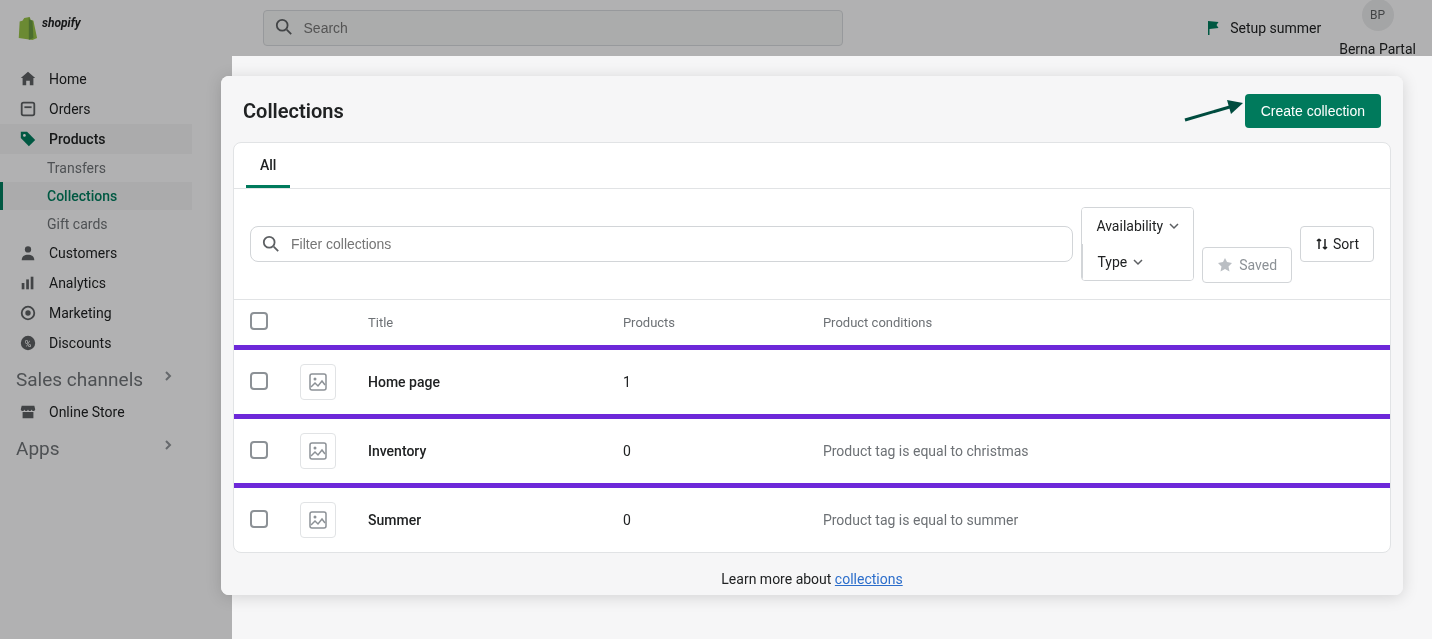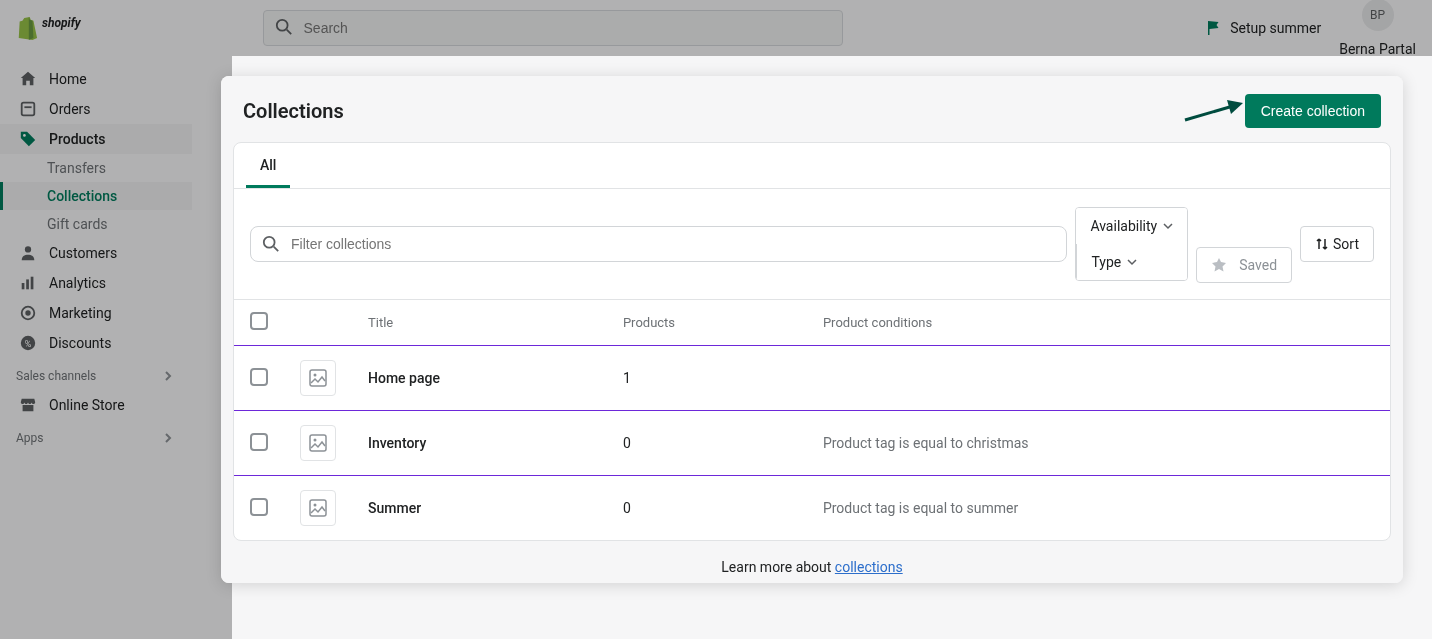--- a/index.html
+++ b/index.html
@@ -36,21 +36,21 @@
   .content{flex:1;background:var(--bg);position:relative;padding:20px 12px;}
   .dim-top{position:fixed;left:0;top:0;right:0;height:56px;background:rgba(0,0,0,0.28);z-index:5;}
   .dim-side{position:fixed;left:0;top:56px;width:232px;bottom:0;background:rgba(0,0,0,0.28);z-index:5;}
   
   
   .nav-item{display:flex;align-items:center;gap:12px;padding:6px 16px;color:var(--text);cursor:pointer;border-left:3px solid transparent;}
   .nav-item.sub{padding-left:44px;font-size:14px;color:#6d7175;}
   .nav-item.active{background:var(--nav-active-bg);}
   .nav-item.active-green{color:var(--nav-active-text);font-weight:500;background:var(--nav-active-bg);border-left-color:var(--green);}
   .nav-item .nicon{width:18px;height:18px;flex-shrink:0;}
-  .nav-section{display:flex;align-items:center;justify-content:space-between;padding:10px 16px 6px 16px;color:var(--text-sub);font-size:12px;}
+  .nav-section{display:flex;align-items:flex-start;justify-content:space-between;padding:10px 16px 6px 16px;color:var(--text-sub);font-size:19px;}
   .nav-section .chev{width:16px;height:16px;}
   
   
   .panel{position:relative;z-index:10;background:#fff;border-radius:8px;box-shadow:0 2px 16px rgba(0,0,0,.15);margin:0 auto;max-width:1182px;}
   .panel-pad{background:var(--bg);border-radius:8px;}
   .panel-head{display:flex;align-items:center;justify-content:space-between;padding:18px 22px 14px 22px;background:var(--bg);border-radius:8px 8px 0 0;}
   .panel-title{font-size:20px;font-weight:600;}
   .btn-primary{background:var(--green);color:#fff;border:none;border-radius:4px;padding:9px 16px;font-size:14px;cursor:pointer;}
   .arrow-annot{position:absolute;right:160px;top:24px;z-index:20;}
   
@@ -60,28 +60,28 @@
   .tab.active{border-bottom-color:var(--green);font-weight:500;}
   
   .filters{display:flex;gap:8px;align-items:center;padding:16px;border-bottom:1px solid #e1e3e5;}
   .filter-input-wrap{position:relative;flex:1;}
   .filter-input{width:100%;height:36px;border:1px solid var(--border);border-radius:8px;padding:0 12px 0 40px;font-size:14px;}
   .filter-input-wrap .icon{position:absolute;left:12px;top:9px;}
   .pill-group{display:flex;border:1px solid var(--border);border-radius:4px;overflow:hidden;flex-direction:column;}
   .pill{display:flex;align-items:center;gap:6px;padding:0 14px;height:36px;background:#fff;cursor:pointer;font-size:14px;border-left:1px solid var(--border);}
   .pill:first-child{border-left:none;}
   .pill .caret{width:10px;height:10px;}
-  .saved-btn{display:flex;align-items:center;gap:12px;height:36px;padding:0 14px;border:1px solid var(--border);border-radius:4px;background:#fff;color:#8c9196;cursor:default;margin-top:42px;}
+  .saved-btn{display:flex;align-items:center;gap:6px;height:36px;padding:0 14px;border:1px solid var(--border);border-radius:4px;background:#fff;color:#8c9196;cursor:default;margin-top:42px;}
   .sort-btn{display:flex;align-items:center;gap:4px;height:36px;padding:0 14px;border:1px solid var(--border);border-radius:4px;background:#fff;cursor:pointer;}
   
   table{width:100%;border-collapse:collapse;}
   thead th{font-weight:400;color:var(--text-sub);font-size:13px;text-align:left;padding:12px 16px;}
   thead th:first-child{width:46px;}
   thead th:nth-child(2){width:52px;}
-  tbody td{padding:14px 16px;border-top:1px solid #6d28d9;vertical-align:middle;}
+  tbody td{padding:14px 16px;border-top:5px solid #6d28d9;vertical-align:middle;}
   .chk{width:18px;height:18px;border:2px solid #8c9196;border-radius:4px;display:inline-block;cursor:pointer;}
   .thumb{width:36px;height:36px;border:1px solid #e1e3e5;border-radius:4px;display:flex;align-items:center;justify-content:center;color:#8c9196;}
   .row-title{font-weight:500;}
   .cond{color:var(--text-sub);}
   
   .footer-note{text-align:center;padding:18px 0 8px 0;color:var(--text);background:var(--bg);border-radius:0 0 8px 8px;}
   .footer-note a{color:var(--link);text-decoration:underline;cursor:pointer;}
   
   svg{display:block;}
 </style>

